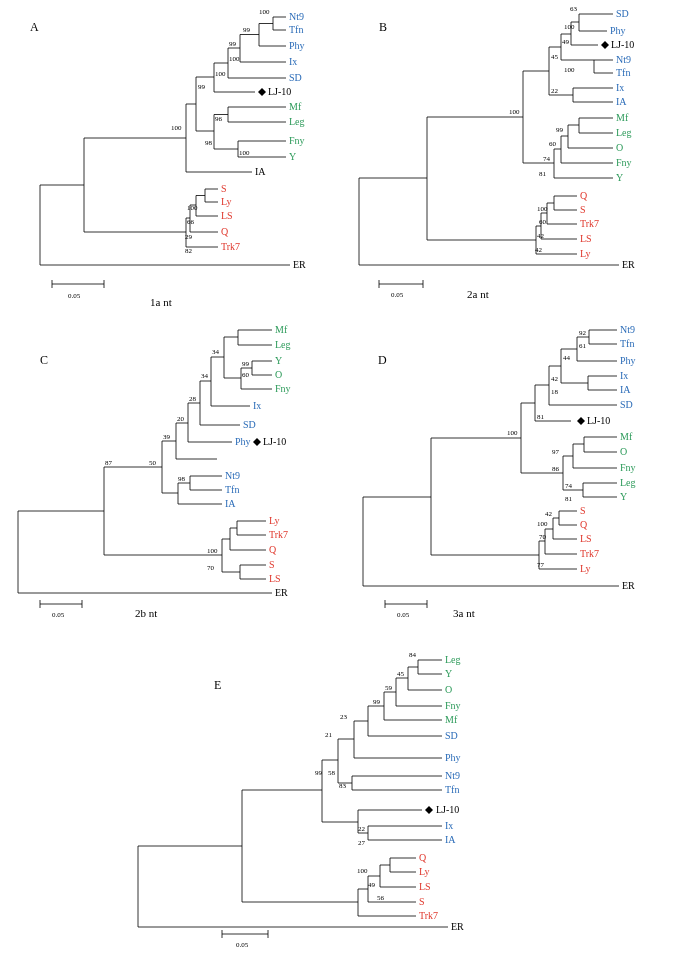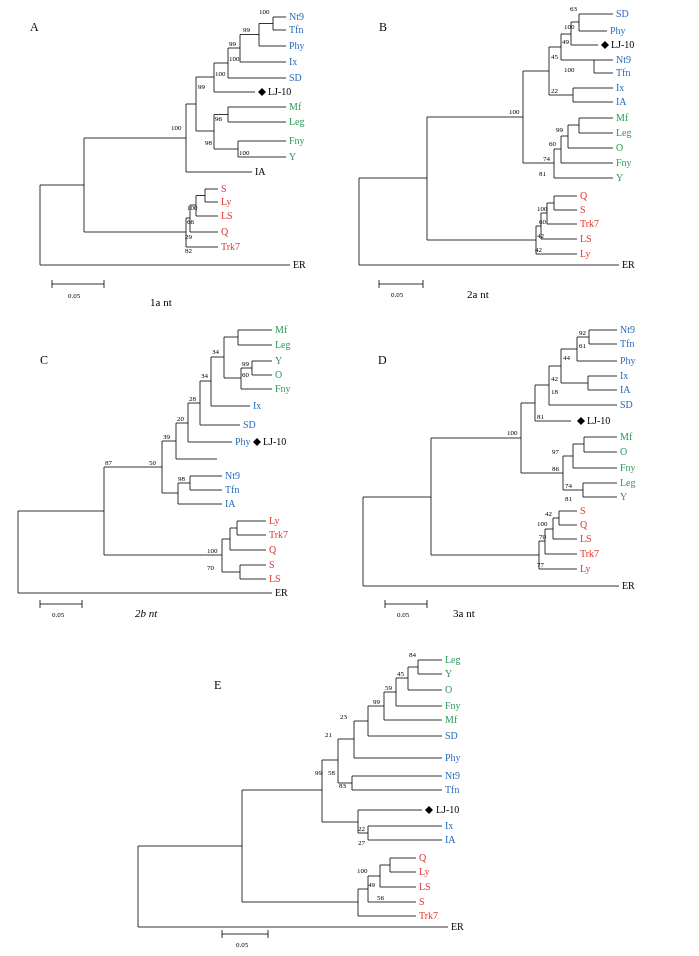--- a/index.html
+++ b/index.html
@@ -355,21 +355,21 @@
     <text class="boot" x="178" y="168">98</text>
     <text class="boot" x="207" y="240">100</text>
     <text class="boot" x="207" y="257">70</text>
     <g>
       <line class="scale-line" x1="40" y1="291" x2="82" y2="291"></line>
       <line class="scale-line" x1="40" y1="287" x2="40" y2="295"></line>
       <line class="scale-line" x1="82" y1="287" x2="82" y2="295"></line>
       <text class="scale-text" x="52" y="304">0.05</text>
     </g>
   </svg>
-  <span class="panel-caption" style="left:135px; top:294px;font-style:italic;">2b nt</span>
+  <span class="panel-caption" style="left:135px; top:294px;">2b nt</span>
 </div>
 
 <div class="panel" style="left:349px; top:313px; width:350px; height:310px;">
   <span class="panel-letter" style="left:29px; top:40px;">D</span>
   <svg width="350" height="290" style="position:absolute; left:0; top:0;">
     <g class="branch">
       <line x1="240" y1="17" x2="268" y2="17"></line>
       <line x1="240" y1="31" x2="268" y2="31"></line>
       <line x1="240" y1="17" x2="240" y2="31"></line>
       <line x1="228" y1="24" x2="240" y2="24"></line>

